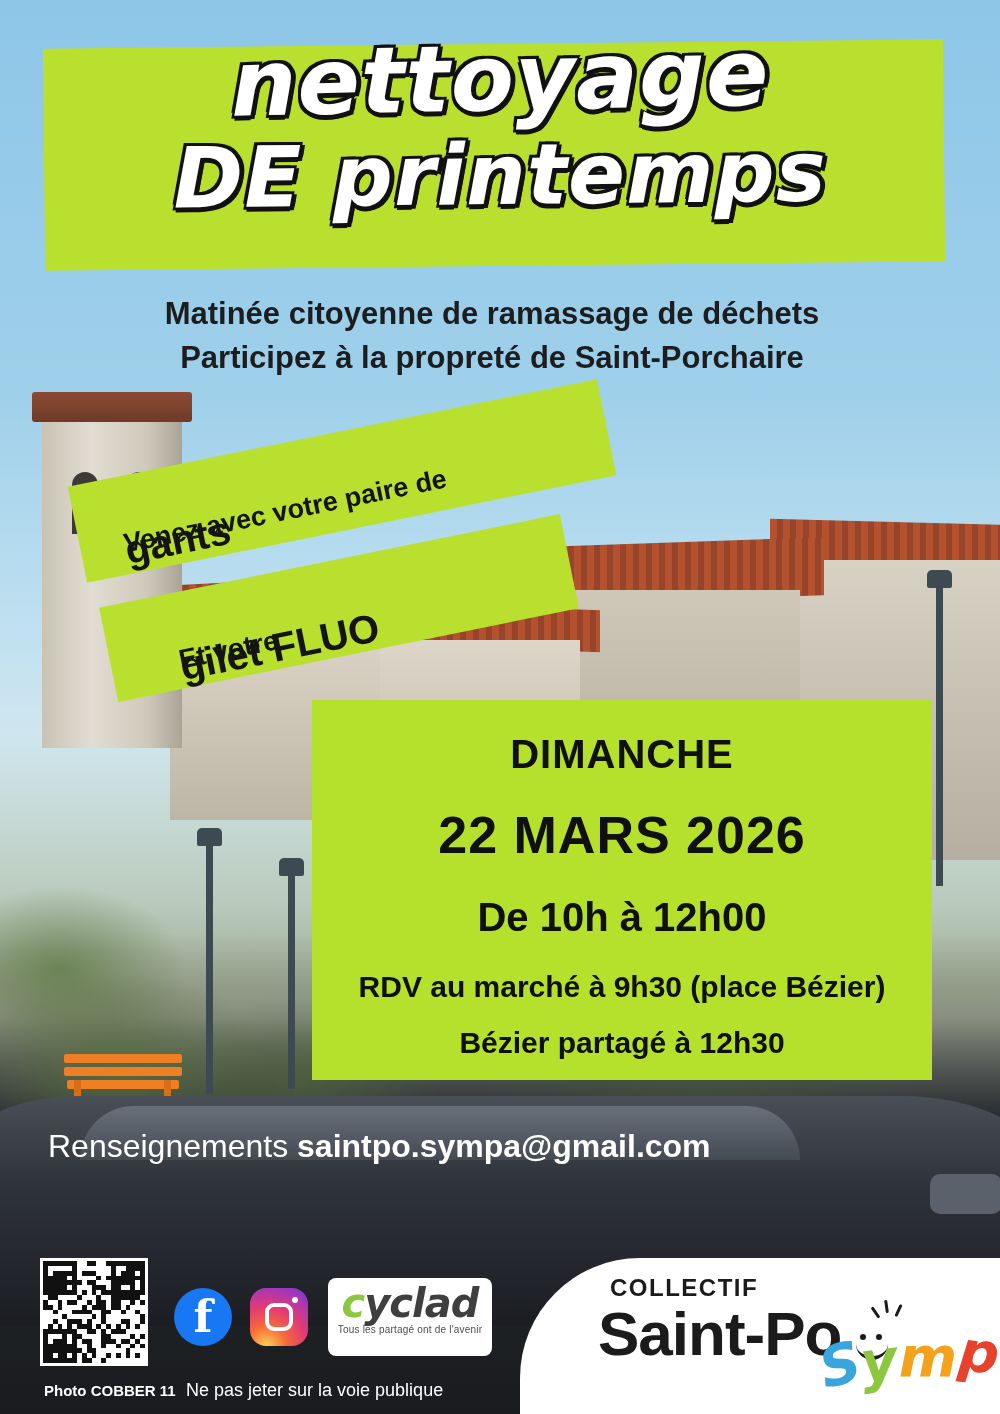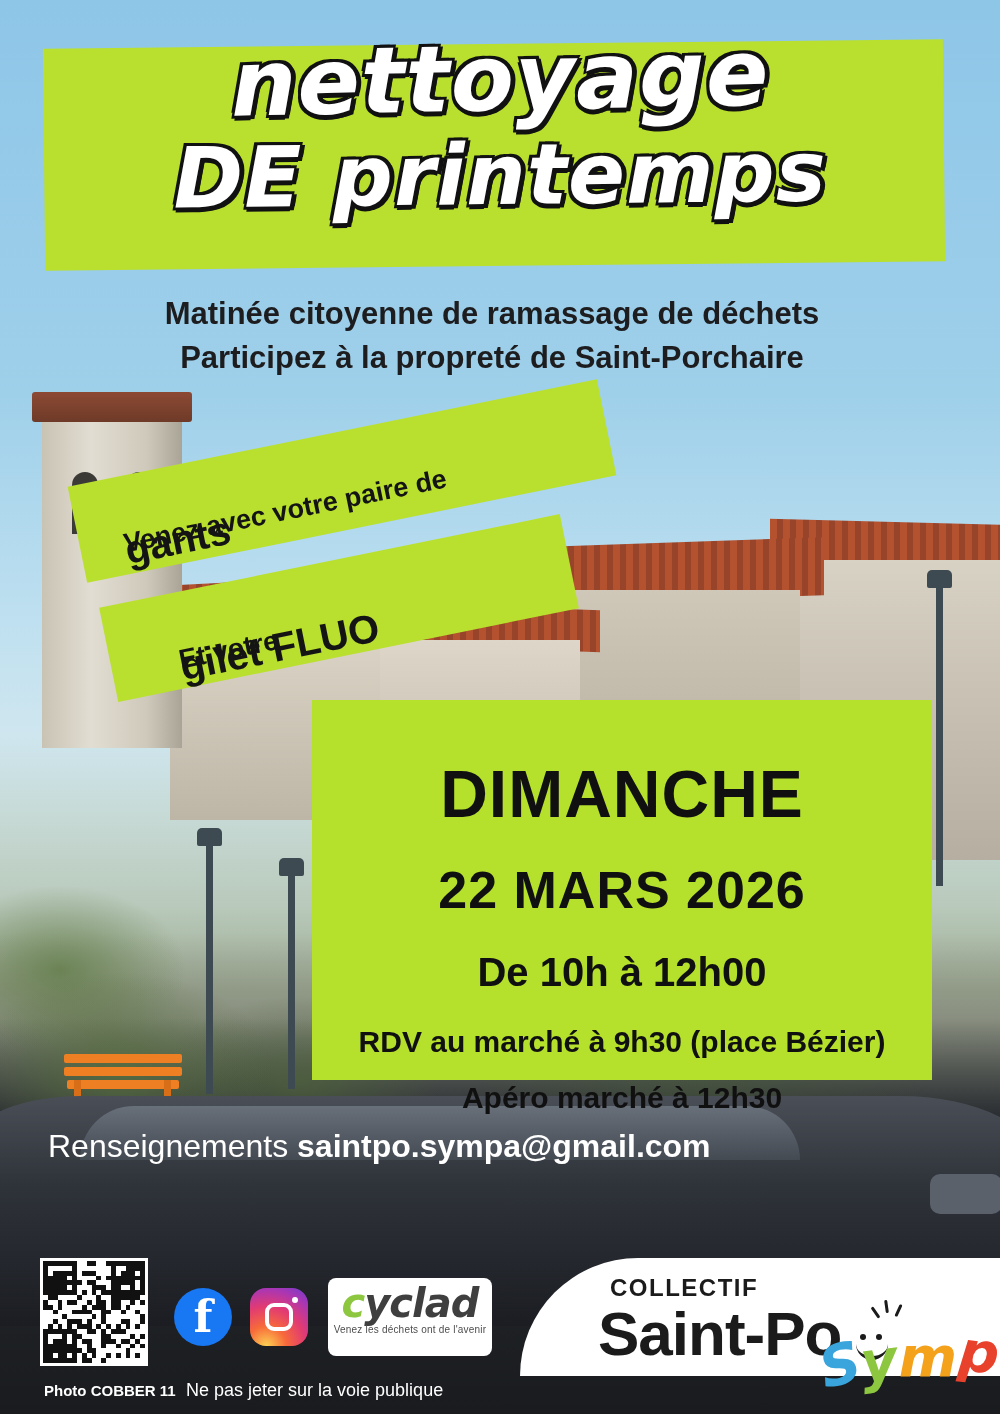--- a/index.html
+++ b/index.html
@@ -223,21 +223,21 @@
     position: absolute;
     left: 312px; top: 700px;
     width: 620px; height: 380px;
     background: #b5e02c;
     padding-top: 8px;
     box-sizing: border-box;
     text-align: center;
     color: #101010;
   }
   .info-panel .day {
-    font-size: 66px; font-weight: 700; letter-spacing: 1px; margin-top: 48px;
+    font-size: 40px; font-weight: 700; letter-spacing: 1px; margin-top: 24px;
   }
   .info-panel .date {
     font-size: 52px; font-weight: 700; letter-spacing: 1px; margin-top: 28px;
   }
   .info-panel .hours {
     font-size: 40px; font-weight: 700; margin-top: 30px;
   }
   .info-panel .rdv {
     font-size: 30px; font-weight: 700; margin-top: 30px;
   }
@@ -351,21 +351,21 @@
     left: 186px; top: 1380px;
     font-size: 18px;
     color: #ffffff;
     font-weight: 400;
   }
 
   
   .logo-block {
     position: absolute;
     left: 520px; top: 1258px;
-    width: 480px; height: 118px;
+    width: 480px; height: 156px;
     background: #ffffff;
     border-top-left-radius: 120px;
   }
   .logo-block .collectif {
     position: absolute;
     left: 90px; top: 16px;
     font-size: 24px;
     font-weight: 700;
     color: #1b1b1b;
     letter-spacing: 1.5px;
@@ -493,21 +493,21 @@
         <span>Et votre </span>
         <span class="big">gilet FLUO</span>
       </span>
   </div>
 
   <div class="info-panel">
     <div class="day">DIMANCHE</div>
     <div class="date">22 MARS 2026</div>
     <div class="hours">De 10h à 12h00</div>
     <div class="rdv">RDV au marché à 9h30 (place Bézier)</div>
-    <div class="apero">Apéro marché à 12h30</div>
+    <div class="apero">Bézier partagé à 12h30</div>
   </div>
 
   <div class="contact">
     <div class="line1"><span>Renseignements </span><b>saintpo.sympa@gmail.com</b></div>
   </div>
 
   <div class="qr">
     <div class="grid" id="qrgrid">
         <i class="on"></i>
         <i class="on"></i>
@@ -951,21 +951,21 @@
         <i class=""></i>
         <i class=""></i>
       </div>
   </div>
 
   <div class="fb">f</div>
   <div class="ig"></div>
 
   <div class="cyclad">
     <div class="word"><span class="c">c</span><span>yclad</span></div>
-    <div class="tag">Venez les déchets ont de l'avenir</div>
+    <div class="tag">Tous les partagé ont de l'avenir</div>
   </div>
 
   <div class="photo-credit">Photo COBBER 11</div>
   <div class="no-litter">Ne pas jeter sur la voie publique</div>
 
   <div class="logo-block">
     <div class="collectif">COLLECTIF</div>
     <div class="saintpo">Saint-Po</div>
     <div class="smile">
       <div class="eye e1"></div>

